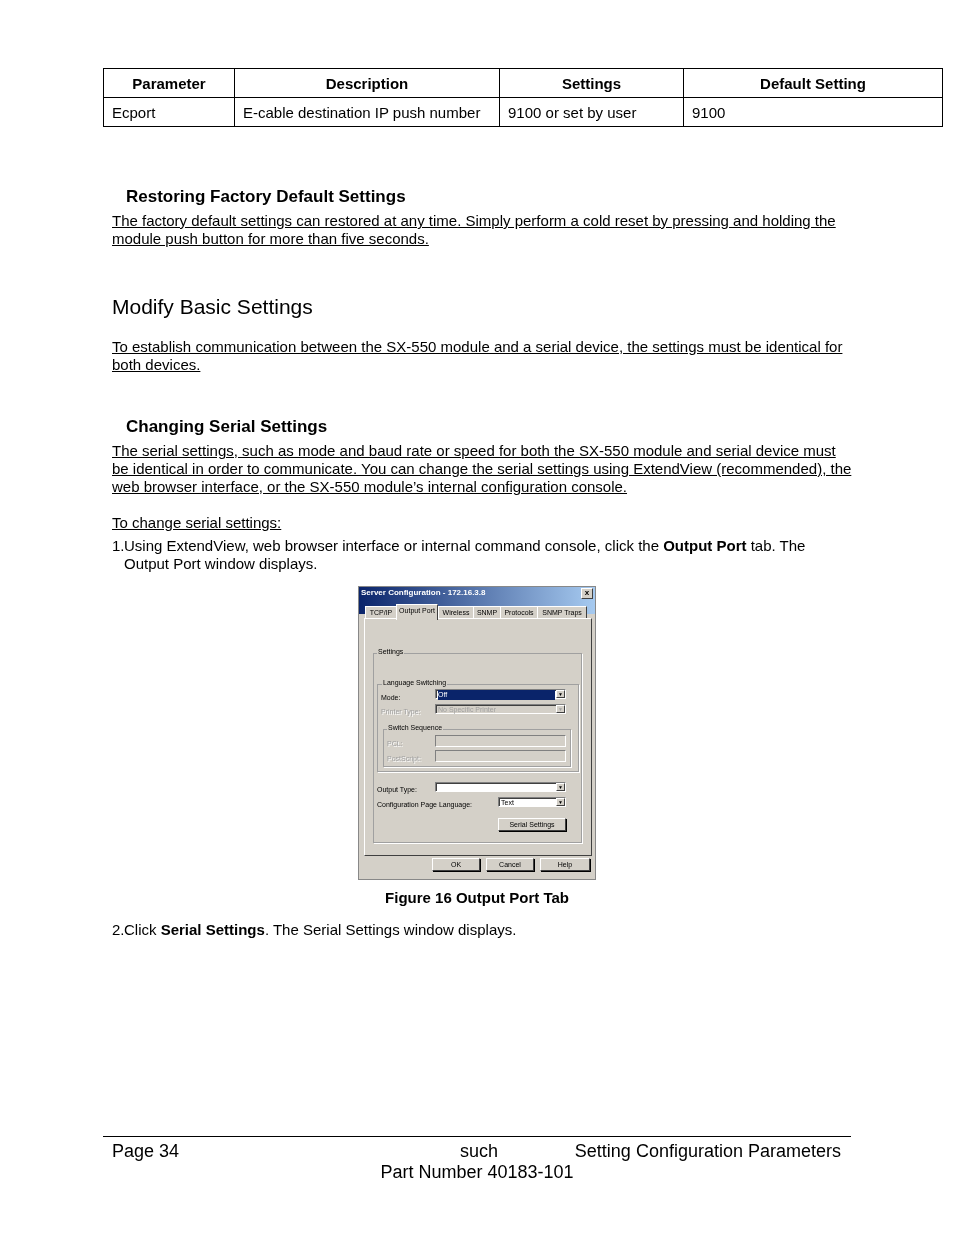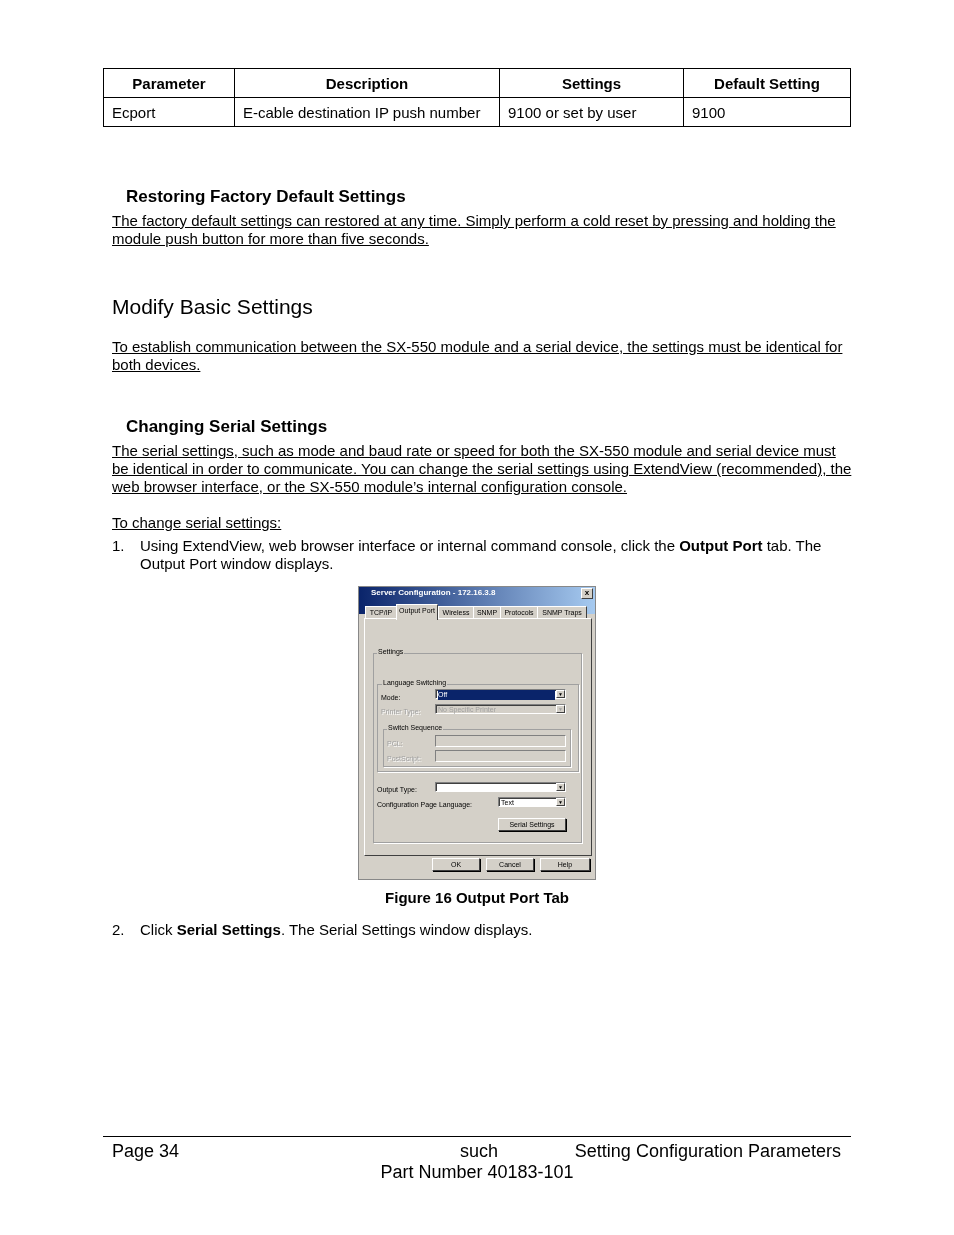--- a/index.html
+++ b/index.html
@@ -1,28 +1,28 @@
 <!DOCTYPE html>
 <html><head>
 <meta charset="utf-8">
 <style>
   html,body{margin:0;padding:0;background:#fff;}
   body{width:954px;height:1235px;position:relative;font-family:"Liberation Sans",sans-serif;color:#000;overflow:hidden;}
-  table.param{position:absolute;left:103px;top:68px;width:748px;border-collapse:collapse;font-size:15px;}
+  table.param{position:absolute;left:103px;top:68px;width:840px;border-collapse:collapse;font-size:15px;}
   table.param th,table.param td{border:1px solid #000;height:28px;padding:0 8px;}
   table.param th{font-weight:bold;text-align:center;}
   table.param td{text-align:left;}
   h3{position:absolute;left:112px;margin:14px;font-size:17px;font-weight:bold;}
   h2{position:absolute;left:112px;margin:0;font-size:21px;font-weight:normal;}
   p.t{position:absolute;left:112px;margin:0;font-size:15px;line-height:18px;width:740px;text-decoration:underline;}
   .num{position:absolute;left:112px;font-size:15px;}
-  .step{position:absolute;left:140px;font-size:15px;line-height:18px;width:710px;margin:0;}
+  .step{position:absolute;left:124px;font-size:15px;line-height:18px;width:710px;margin:0;}
   
   .dlg{position:absolute;left:358px;top:586px;width:236px;height:292px;background:#d4d0c8;border:1px solid #888;font-size:7px;color:#000;}
-  .title{position:absolute;left:0;top:0;width:236px;height:27px;background:linear-gradient(90deg,#0a246a,#a6caf0);color:#fff;font-weight:bold;font-size:8px;line-height:12px;padding-left:12px;box-sizing:border-box;}
+  .title{position:absolute;left:0;top:0;width:236px;height:27px;background:linear-gradient(90deg,#0a246a,#a6caf0);color:#fff;font-weight:bold;font-size:8px;line-height:12px;padding-left:2px;box-sizing:border-box;}
   .xbtn{position:absolute;right:2px;top:1px;width:10px;height:9px;background:#d4d0c8;border:1px solid #fff;border-right-color:#404040;border-bottom-color:#404040;color:#000;font-size:8px;line-height:8px;text-align:center;}
   .tab{position:absolute;top:19px;height:12px;border:1px solid #fff;border-bottom:none;border-right-color:#404040;font-size:7px;line-height:12px;text-align:center;background:#d4d0c8;}
   .tab.active{top:17px;height:15px;z-index:2;}
   .panel{position:absolute;left:5px;top:31px;width:226px;height:236px;border:1px solid #fff;border-right-color:#404040;border-bottom-color:#404040;}
   .group{position:absolute;border:1px solid #a0a0a0;box-shadow:1px 1px 0 #fff;}
   .glabel{position:absolute;background:#d4d0c8;padding:0 1px;font-size:7px;}
   .lbl{position:absolute;font-size:7px;}
   .lbl.dis{color:#a0a0a0;text-shadow:1px 1px 0 #fff;}
   .combo{position:absolute;height:10px;background:#fff;border:1px solid #808080;border-right-color:#fff;border-bottom-color:#fff;box-shadow:inset 1px 1px 0 #404040;font-size:7px;line-height:10px;padding-left:2px;box-sizing:border-box;}
   .combo.sel .val{background:#0a246a;color:#fff;display:block;margin-right:10px;}

